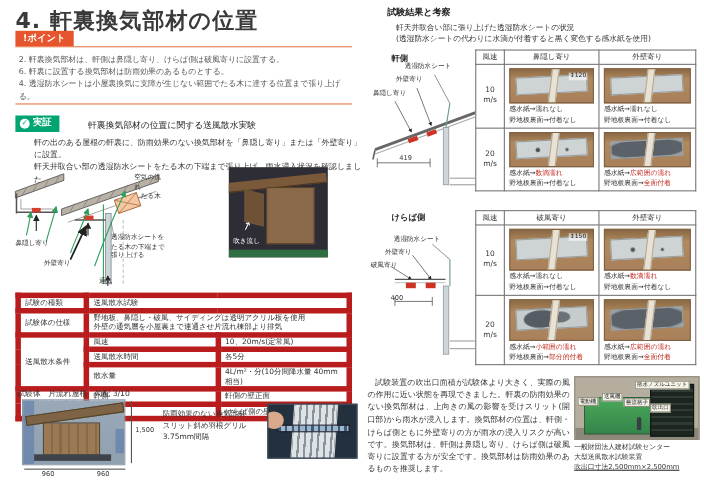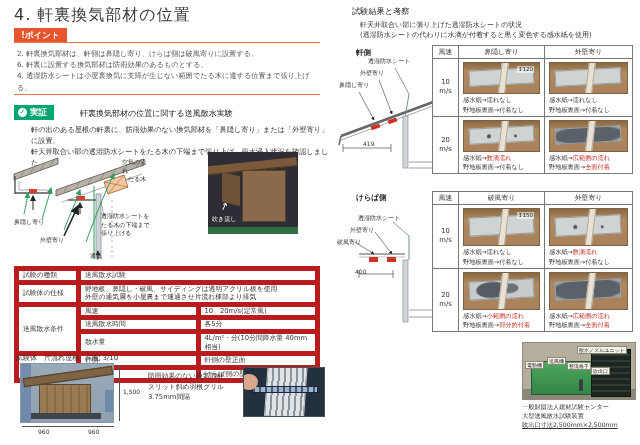--- a/index.html
+++ b/index.html
@@ -1,19 +1,19 @@
 <!DOCTYPE html>
 <html><head>
 <meta charset="utf-8">
 <style>
   *{margin:0;padding:0;box-sizing:border-box;}
   body{background:#fff;font-family:"DejaVu Sans","Liberation Sans",sans-serif;color:#333;}
   .page{position:relative;width:640px;height:445px;background:#fff;overflow:hidden;}
   .abs{position:absolute;}
-  .t-title{font-size:16px;font-weight:normal;letter-spacing:1px;color:#3a3a3a;}
+  .t-title{font-size:20px;font-weight:bold;letter-spacing:1px;color:#3a3a3a;}
   .badge-orange{background:#e6552d;color:#fff;font-size:8.5px;font-weight:bold;padding:2px 7px;line-height:10px;}
   .badge-green{background:#00a572;color:#fff;font-size:8.5px;font-weight:bold;padding:2px 7px 2px 4px;line-height:11px;display:flex;align-items:center;gap:3px;}
   .chk{display:inline-block;width:9px;height:9px;background:#fff;border-radius:50%;color:#00a572;font-size:7px;line-height:9px;text-align:center;font-weight:bold;}
   .oline{border-top:1.5px solid #e8794e;}
   .plist{font-size:7.2px;line-height:11.2px;color:#555;}
   .small{font-size:7.2px;line-height:11px;color:#333;}
   .lbl6{font-size:6px;line-height:7.5px;color:#333;white-space:nowrap;}
   .lbl6w{font-size:6px;line-height:8.5px;color:#333;}
   .ctab{border-collapse:collapse;table-layout:fixed;width:306px;font-size:6.8px;color:#333;}
   .ctab td{border:5px solid #b91c1c;padding:0 4px;vertical-align:middle;line-height:8.6px;}
@@ -213,21 +213,21 @@
     <div>スリット斜め羽根グリル</div>
     <div>3.75mm間隔</div>
   </div>
   <div class="abs grill-photo" style="left:243px;top:367px;width:82px;height:50px;">
     <div class="g-slats"></div>
     <div class="g-ruler"></div>
     <div class="g-hand"></div>
   </div>
 
 
-  <div class="abs" style="left:352px;top:6px;font-size:8.2px;font-weight:normal;color:#222;">試験結果と考察</div>
+  <div class="abs" style="left:352px;top:6px;font-size:8.2px;font-weight:bold;color:#222;">試験結果と考察</div>
   <div class="abs" style="left:360px;top:20px;font-size:7px;color:#333;">軒天井取合い部に張り上げた透湿防水シートの状況</div>
   <div class="abs" style="left:360px;top:30px;font-size:7px;color:#333;">(透湿防水シートの代わりに水滴が付着すると黒く変色する感水紙を使用)</div>
 
   <div class="abs secb" style="left:356px;top:48px;">軒側</div>
   <svg class="abs" style="left:333px;top:56px;" width="105" height="120" viewBox="0 0 105 120">
     <defs>
         <marker id="ak2" markerWidth="6" markerHeight="6" refX="5" refY="3" orient="auto">
           <path d="M0,0L6,3L0,6z" fill="#222"></path>
         </marker>
       </defs>
@@ -382,20 +382,21 @@
               <div class="paper"></div>
               <div class="beam"></div>
             </div>
         <div class="cap"><span>感水紙→</span><span class="rd">広範囲の濡れ</span></div>
         <div class="cap"><span>野地板裏面→</span><span class="rd">全面付着</span></div>
       </td>
     </tr>
   </tbody>
     </table>
 
+  <div class="abs" style="left:334px;top:342px;width:184px;font-size:7.2px;line-height:11.2px;color:#333;text-align:justify;text-indent:7px;">試験装置の吹出口面積が試験体より大きく、実際の風の作用に近い状態を再現できました。軒裏の防雨効果のない換気部材は、上向きの風の影響を受けスリット(開口部)から雨水が浸入します。換気部材の位置は、軒側・けらば側ともに外壁寄りの方が雨水の浸入リスクが高いです。換気部材は、軒側は鼻隠し寄り、けらば側は破風寄りに設置する方が安全です。換気部材は防雨効果のあるものを推奨します。</div>
 
   <div class="abs machine-photo" style="left:522px;top:342px;width:114px;height:58px;">
     <div class="m-floor"></div>
     <div class="m-body"></div>
     <div class="m-outlet"></div>
     <div class="m-person"></div>
     <span class="m-chip" style="left:2px;top:18px;">電動機</span>
     <span class="m-chip" style="left:24px;top:14px;">送風機</span>
     <span class="m-chip" style="left:44px;top:19px;">整流格子</span>
     <span class="m-chip" style="left:68px;top:24px;">吹出口</span>

